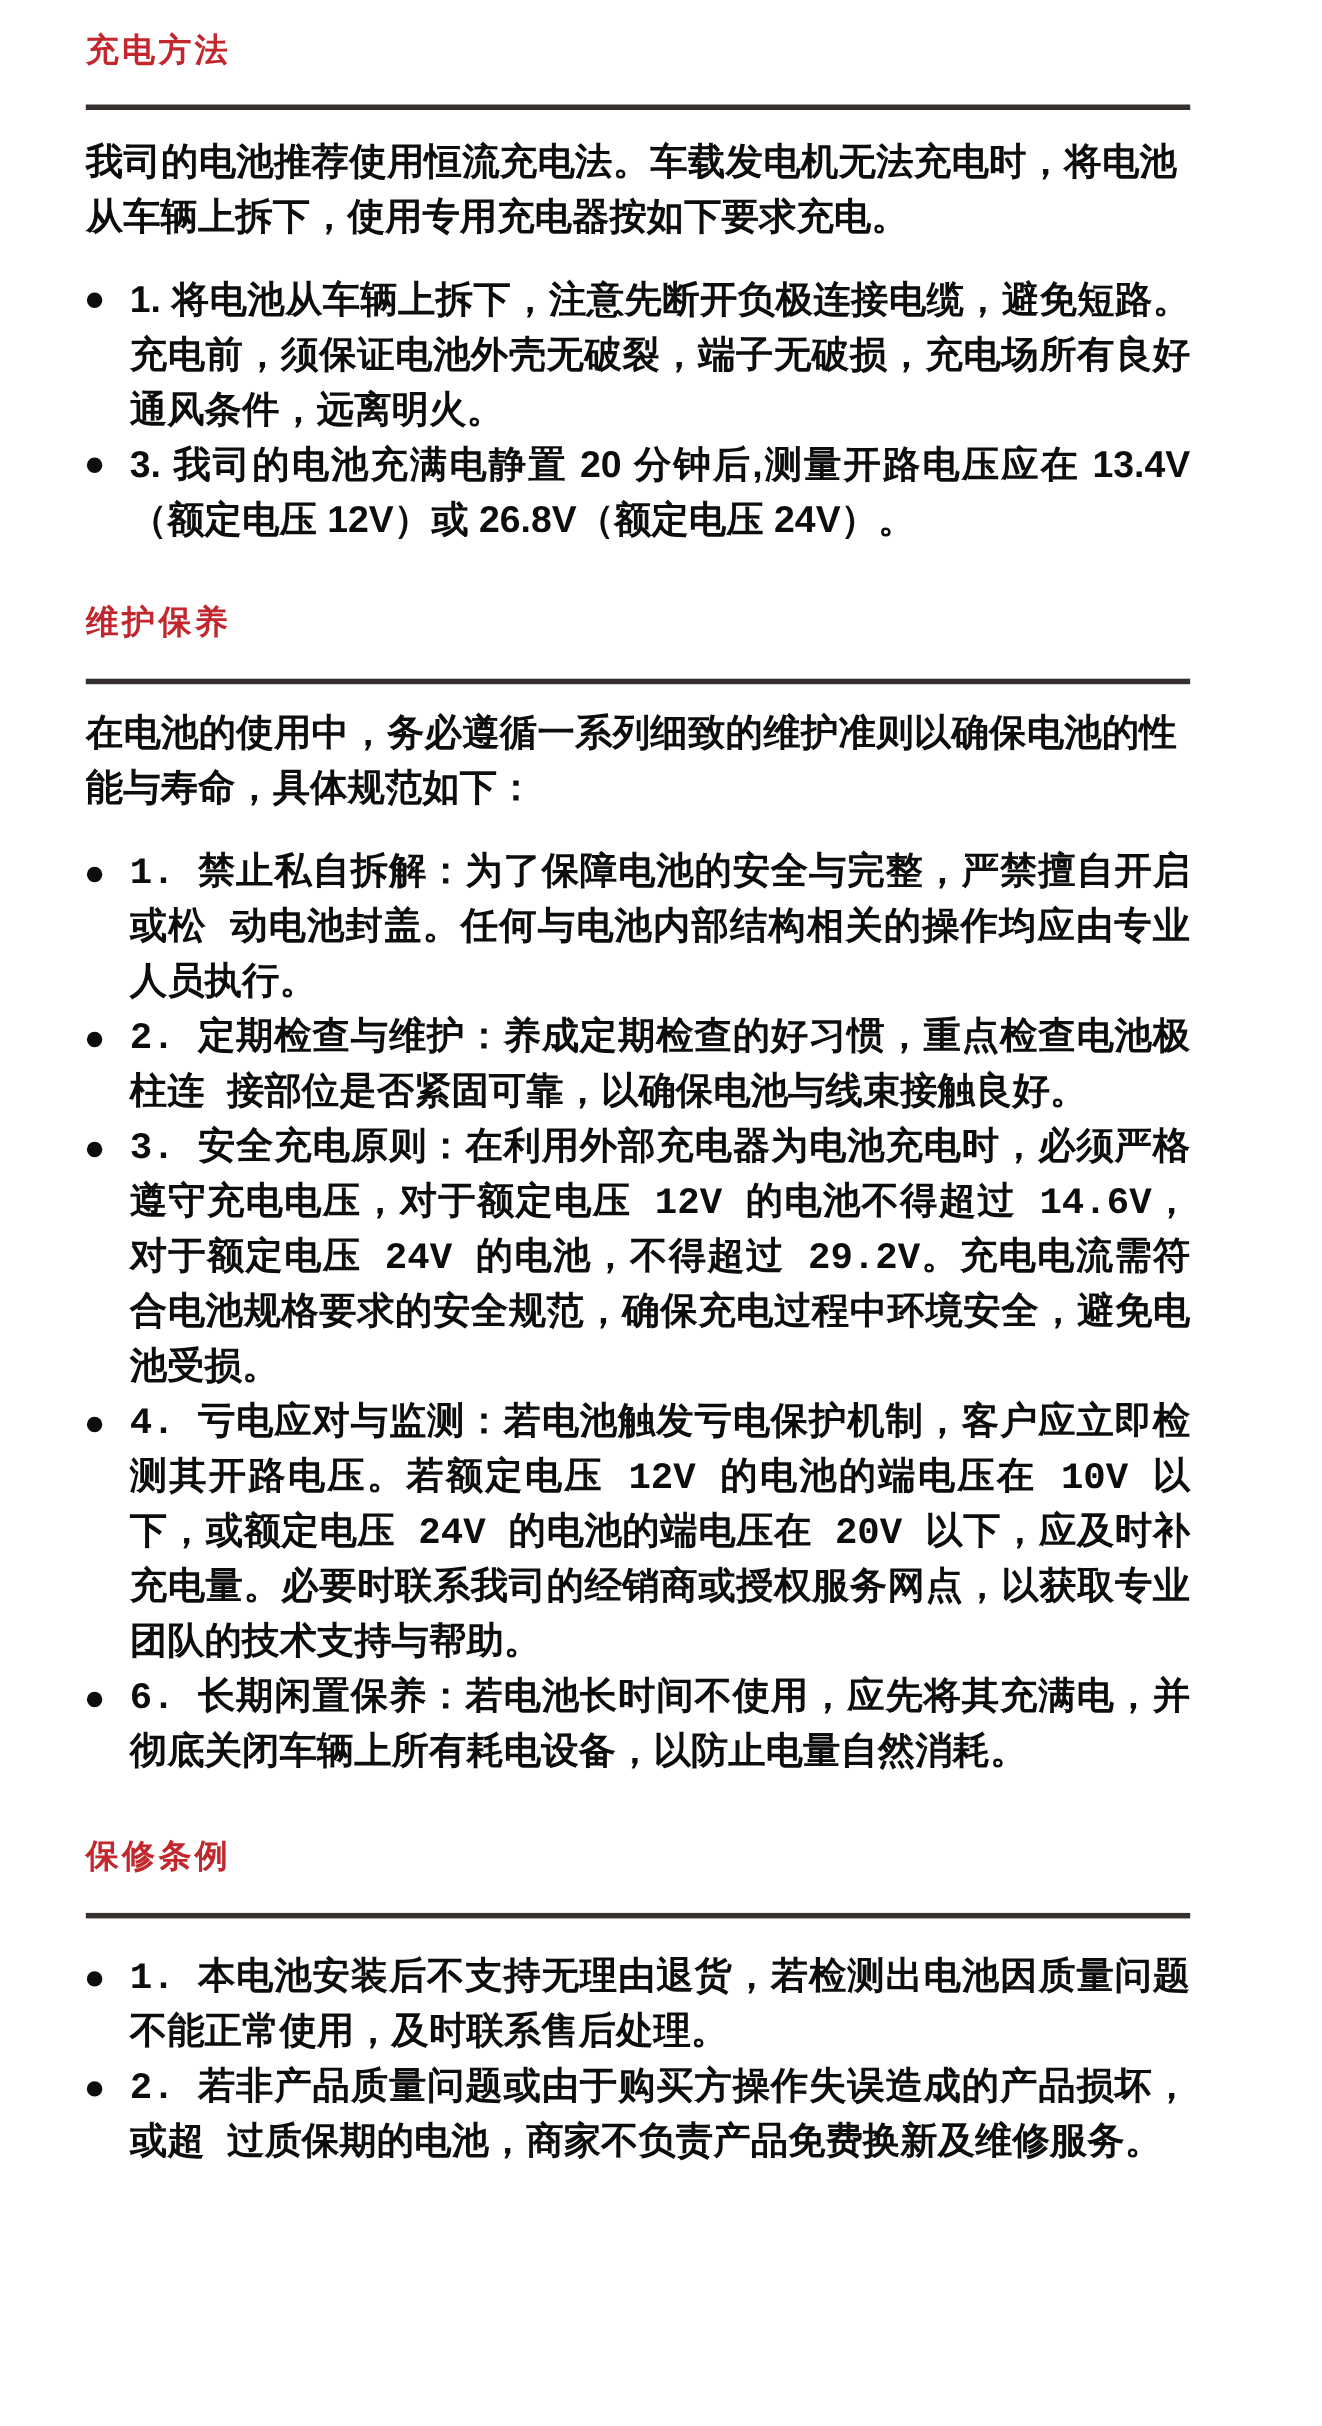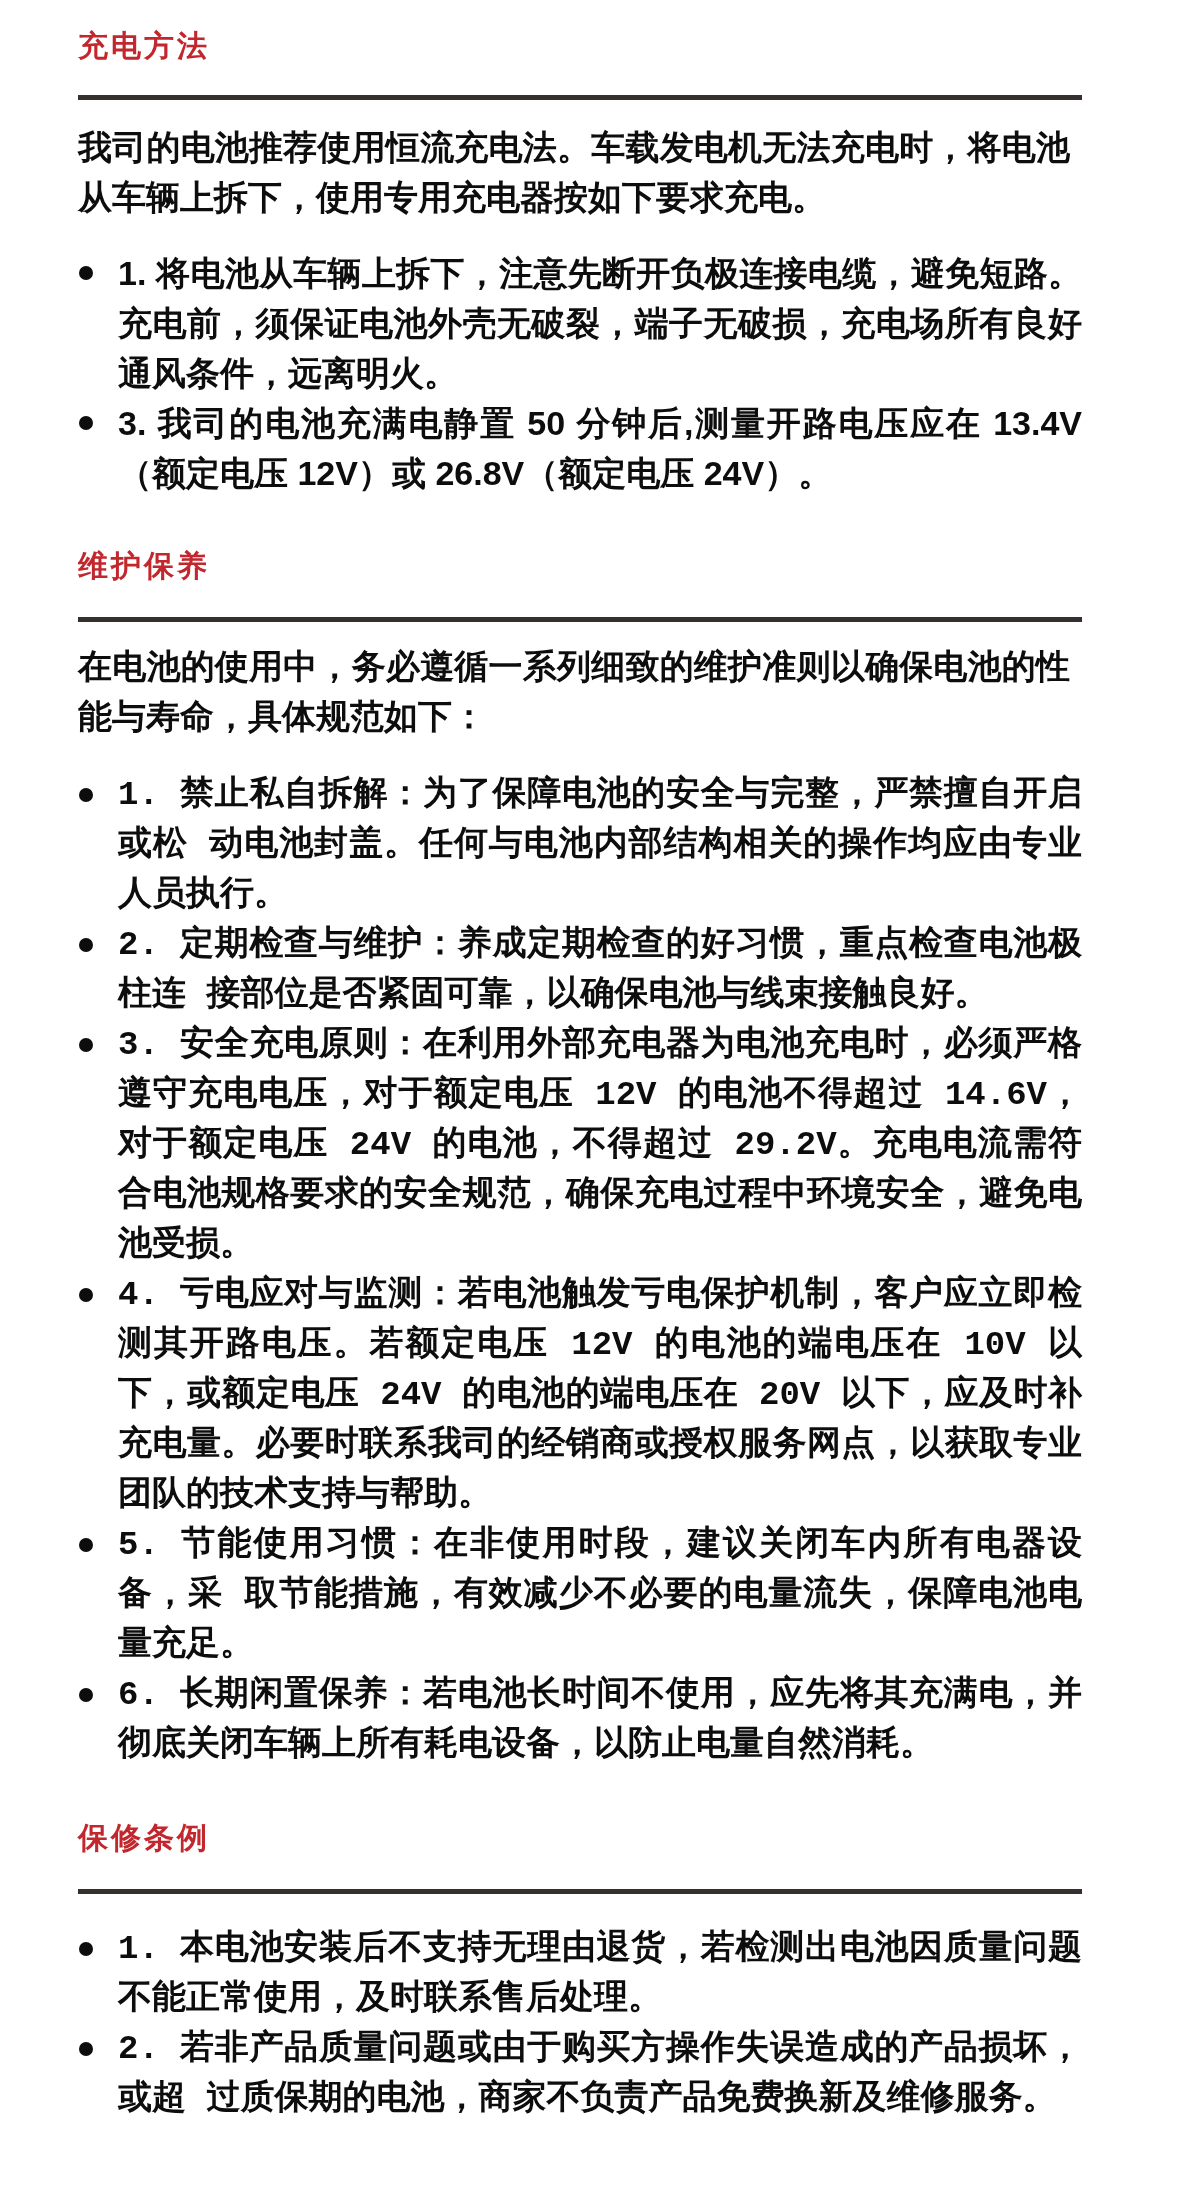--- a/index.html
+++ b/index.html
@@ -64,21 +64,21 @@
     <h1 class="section-title">充电方法</h1>
     <div class="divider"></div>
     <p class="intro">我司的电池推荐使用恒流充电法。车载发电机无法充电时，将电池从车辆上拆下，使用专用充电器按如下要求充电。</p>
     <ul class="bullets">
       <li>
         <span class="bullet-marker"></span>
         <span class="li-text">1. 将电池从车辆上拆下，注意先断开负极连接电缆，避免短路。充电前，须保证电池外壳无破裂，端子无破损，充电场所有良好通风条件，远离明火。</span>
       </li>
       <li>
         <span class="bullet-marker"></span>
-        <span class="li-text">3. 我司的电池充满电静置 50 分钟后,测量开路电压应在 13.4V（额定电压 12V）或 26.8V（额定电压 24V）。</span>
+        <span class="li-text">3. 我司的电池充满电静置 20 分钟后,测量开路电压应在 13.4V（额定电压 12V）或 26.8V（额定电压 24V）。</span>
       </li>
     </ul>
   </div>
 
   <div class="section">
     <h1 class="section-title">维护保养</h1>
     <div class="divider"></div>
     <p class="intro">在电池的使用中，务必遵循一系列细致的维护准则以确保电池的性能与寿命，具体规范如下：</p>
     <ul class="bullets">
       <li>
@@ -92,24 +92,20 @@
       <li>
         <span class="bullet-marker"></span>
         <span class="li-text">3. 安全充电原则：在利用外部充电器为电池充电时，必须严格遵守充电电压，对于额定电压 12V 的电池不得超过 14.6V，对于额定电压 24V 的电池，不得超过 29.2V。充电电流需符合电池规格要求的安全规范，确保充电过程中环境安全，避免电池受损。</span>
       </li>
       <li>
         <span class="bullet-marker"></span>
         <span class="li-text">4. 亏电应对与监测：若电池触发亏电保护机制，客户应立即检测其开路电压。若额定电压 12V 的电池的端电压在 10V 以下，或额定电压 24V 的电池的端电压在 20V 以下，应及时补充电量。必要时联系我司的经销商或授权服务网点，以获取专业团队的技术支持与帮助。</span>
       </li>
       <li>
         <span class="bullet-marker"></span>
-        <span class="li-text">5. 节能使用习惯：在非使用时段，建议关闭车内所有电器设备，采 取节能措施，有效减少不必要的电量流失，保障电池电量充足。</span>
-      </li>
-      <li>
-        <span class="bullet-marker"></span>
         <span class="li-text">6. 长期闲置保养：若电池长时间不使用，应先将其充满电，并彻底关闭车辆上所有耗电设备，以防止电量自然消耗。</span>
       </li>
     </ul>
   </div>
 
   <div class="section">
     <h1 class="section-title">保修条例</h1>
     <div class="divider"></div>
     <ul class="bullets no-intro">
       <li>

